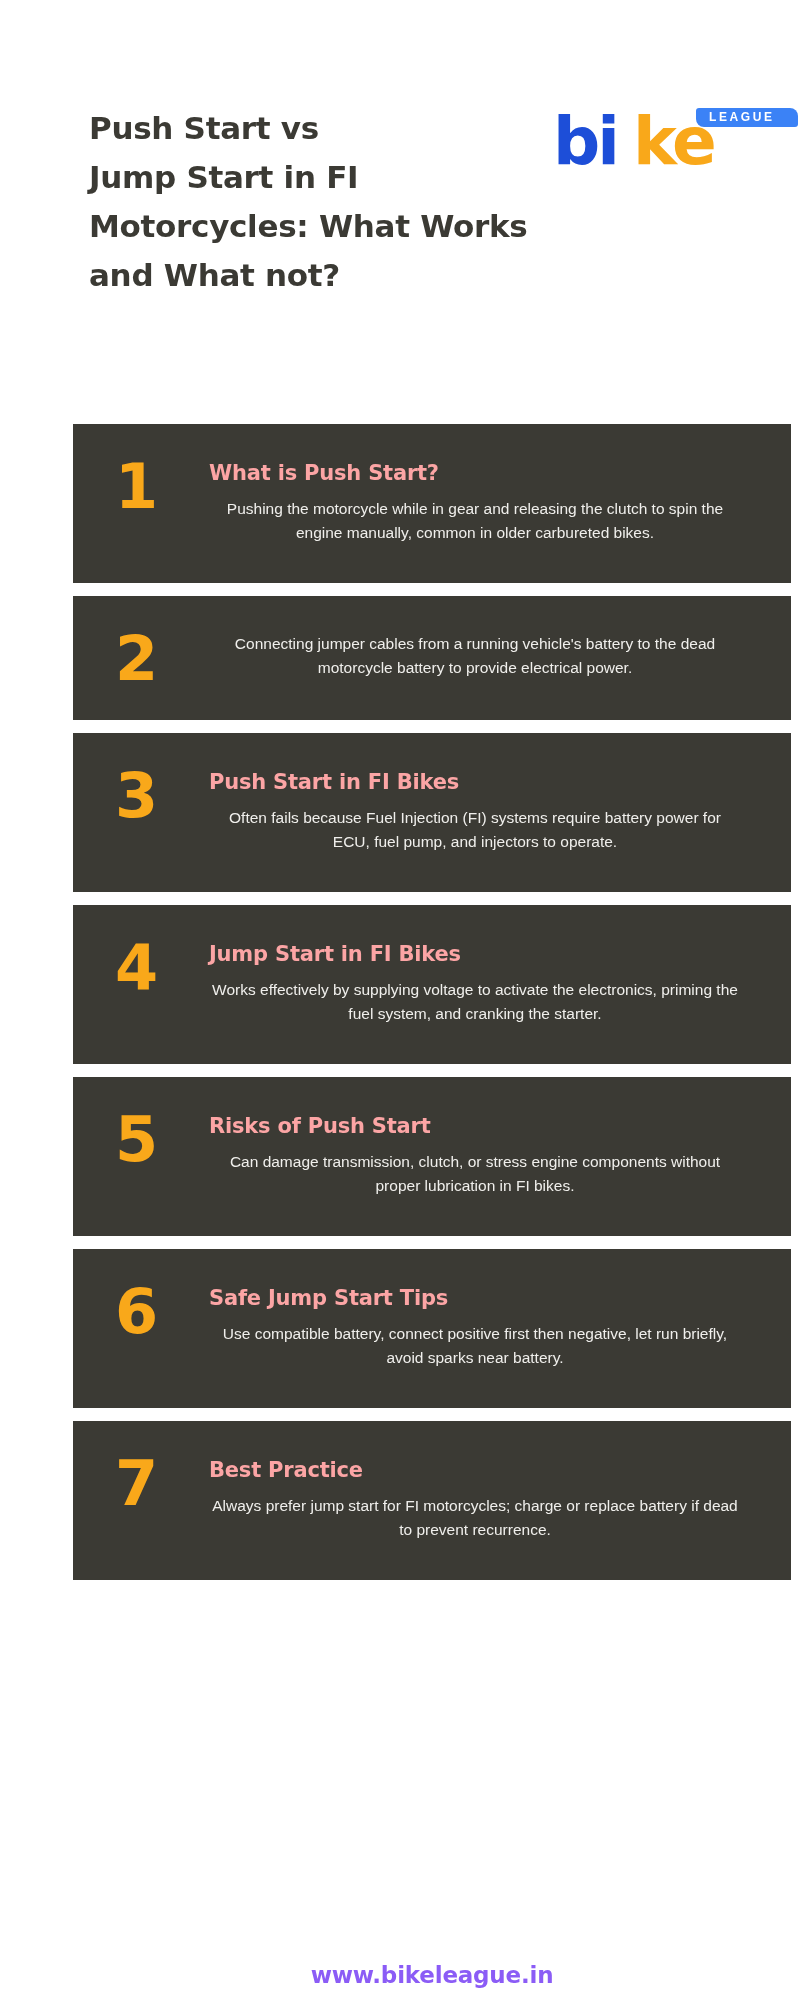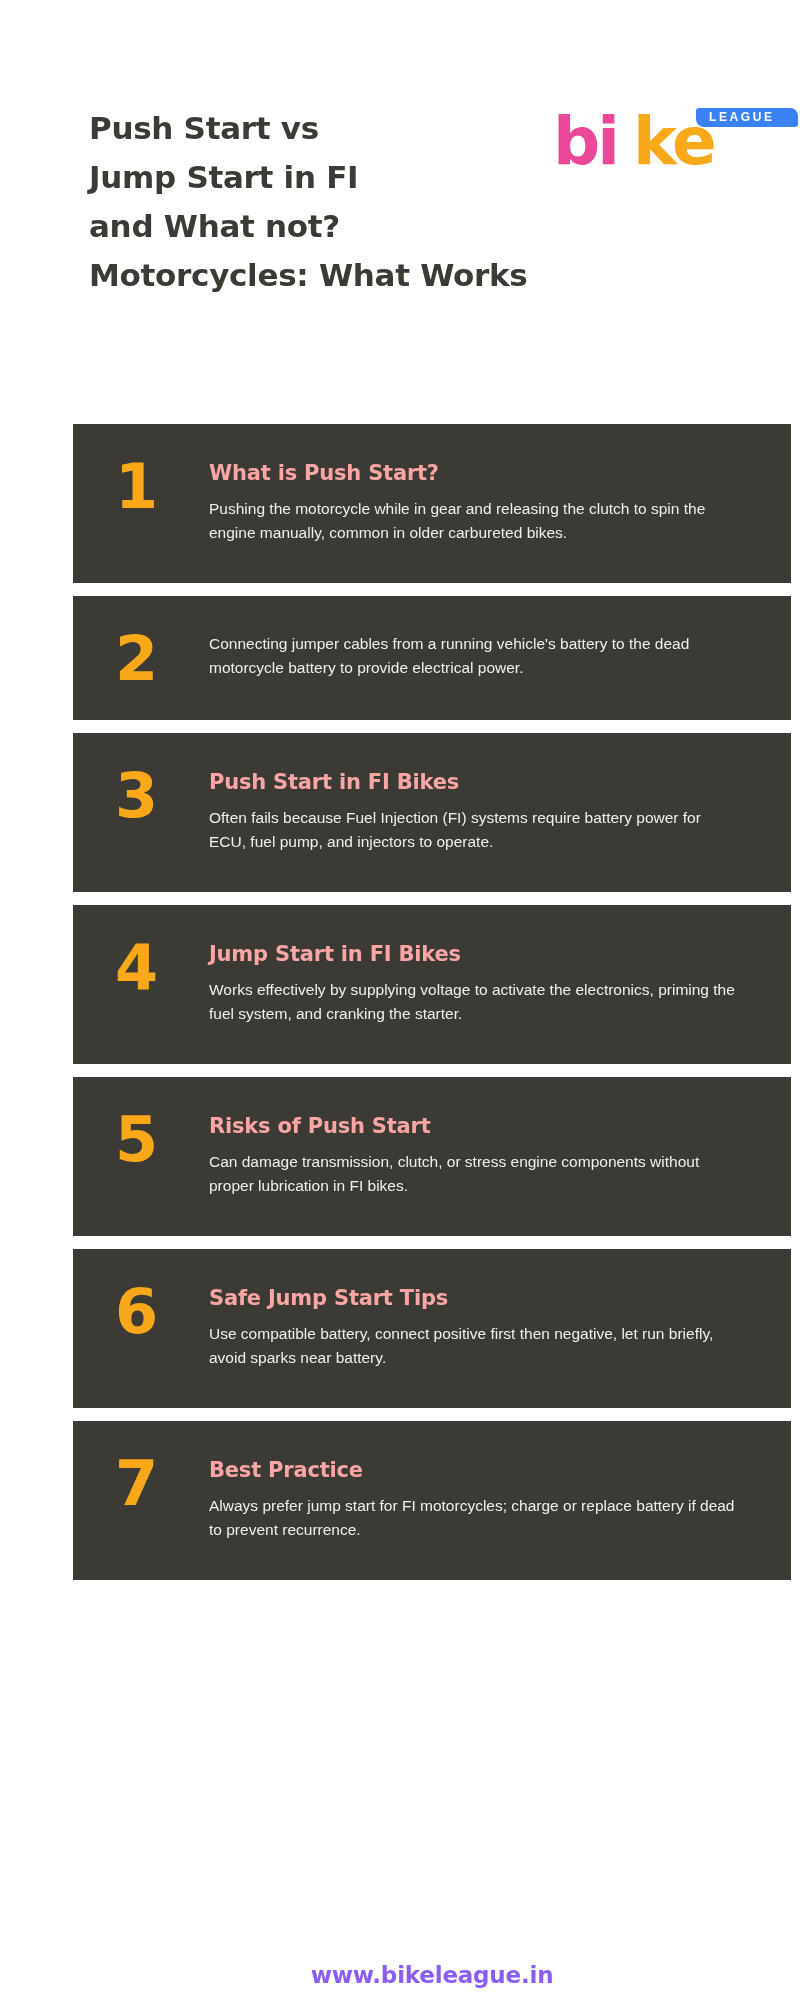--- a/index.html
+++ b/index.html
@@ -61,21 +61,21 @@
     position: absolute;
     left: 0;
     top: 6px;
     font-family: "DejaVu Sans", sans-serif;
     font-size: 66px;
     line-height: 66px;
     font-weight: 700;
     letter-spacing: -3px;
   }
 
-  .logo-bi { color: #ec4899; }
+  .logo-bi { color: #1d4ed8; }
   .logo-ke { color: #F9A81A; }
 
   .league-badge {
     position: absolute;
     left: 151px;
     top: 5px;
     background: #3b82f6;
     color: #ffffff;
     font-family: "Liberation Sans", sans-serif;
     font-size: 12px;
@@ -130,20 +130,21 @@
     margin-bottom: 11px;
   }
 
   .card-text {
     font-family: "Liberation Sans", sans-serif;
     font-size: 15.5px;
     line-height: 24px;
     font-weight: 400;
     color: #f0efec;
     max-width: 545px;
+    text-align: center;
   }
 
   
   .footer {
     position: absolute;
     left: 0;
     bottom: 28px;
     width: 800px;
     text-align: center;
   }
@@ -159,22 +160,22 @@
 </head>
 <body>
 
 <div class="page">
 
   <div class="header">
 
     <div class="title-block">
       <div class="title-line">Push Start vs</div>
       <div class="title-line">Jump Start in FI</div>
+      <div class="title-line">Motorcycles: What Works</div>
       <div class="title-line">and What not?</div>
-      <div class="title-line">Motorcycles: What Works</div>
     </div>
 
     <div class="logo">
       <div class="logo-word">
         <span class="logo-bi">bi</span><span class="logo-ke">ke</span>
       </div>
       <div class="league-badge">LEAGUE</div>
     </div>
 
   </div>

